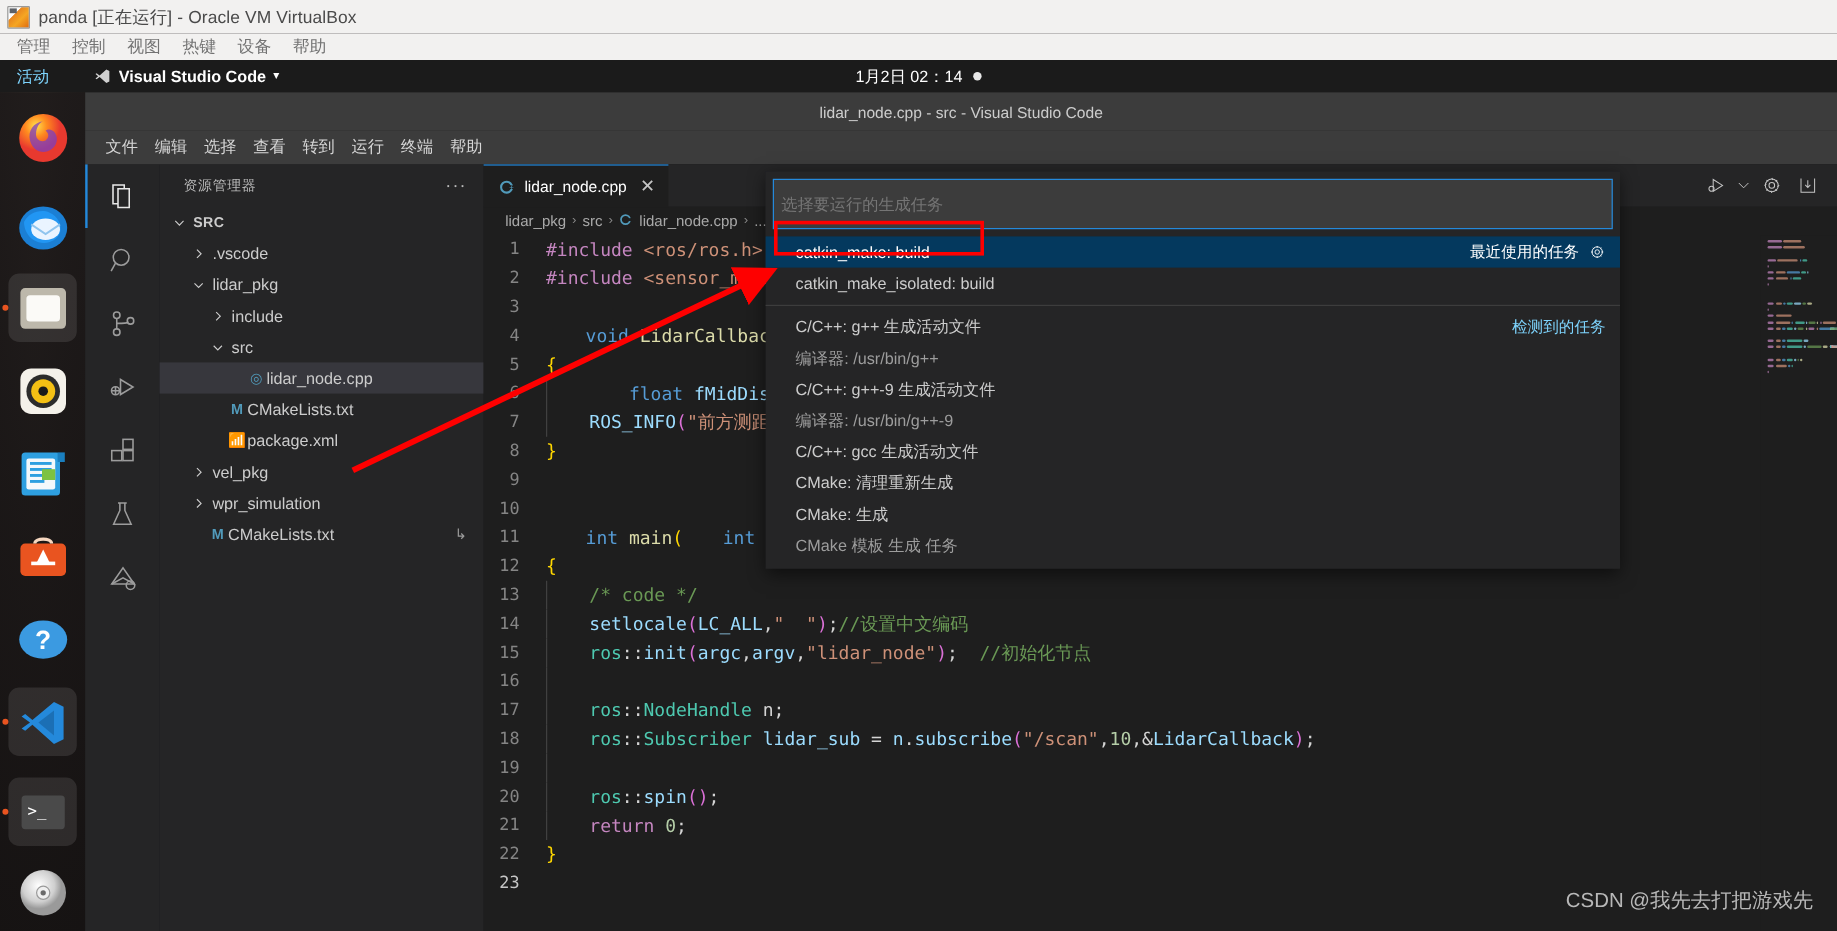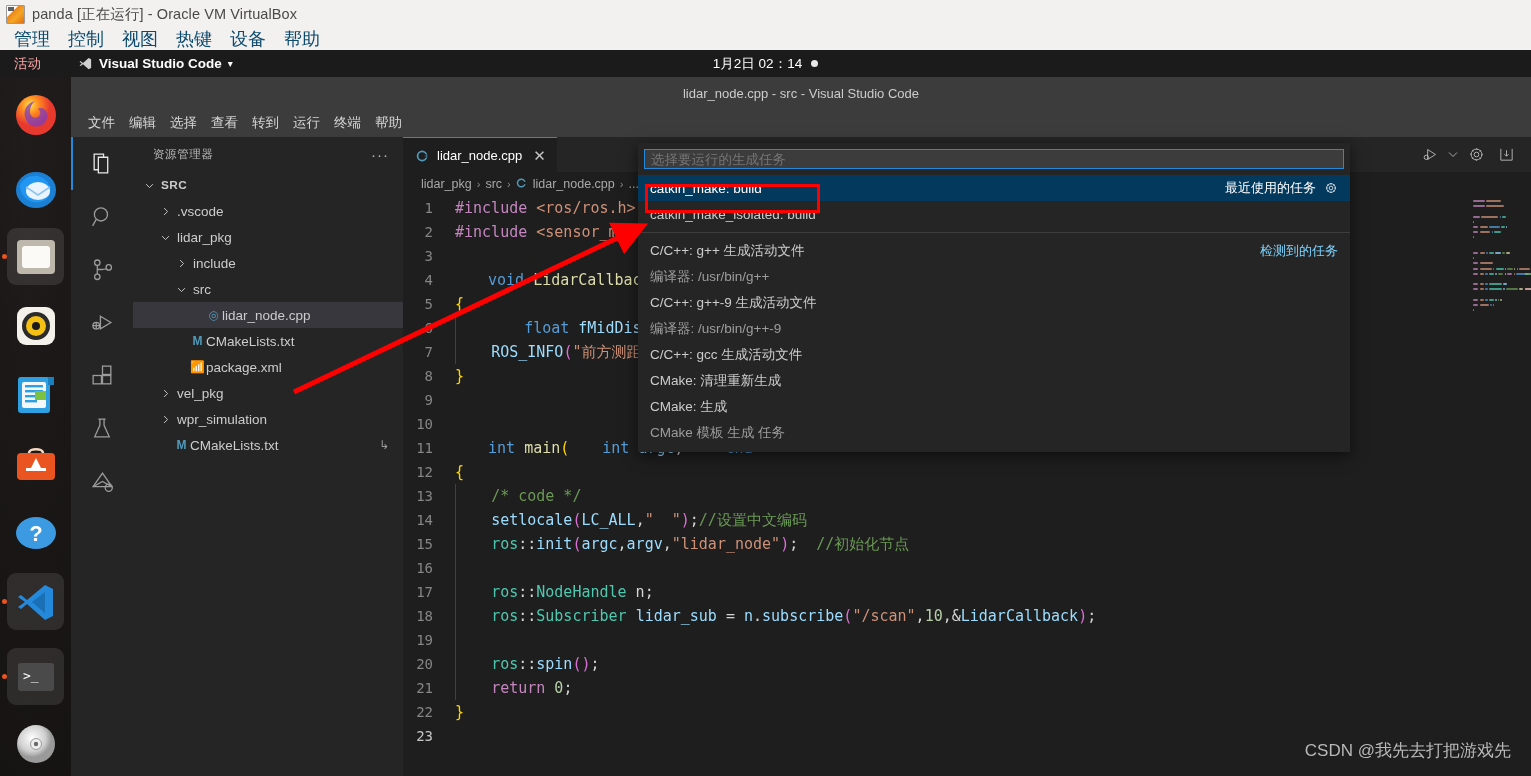--- a/index.html
+++ b/index.html
@@ -26,31 +26,31 @@
     background:#5d6167;
   }
   .vbox-title-text{
     font-size:14.5px;color:#4a4a4a;letter-spacing:.1px;
   }
   .vbox-menu{
     position:absolute;left:0;top:28px;width:1531px;height:22px;
     background:#f2f1f0;display:flex;align-items:center;padding-left:5px;
   }
   .vbox-menu span{
-    font-size:18px;color:#0c4a6e;padding:0 9px;white-space:nowrap;
+    font-size:14px;color:#737373;padding:0 9px;white-space:nowrap;
   }
 
   
   .gnome-panel{
     position:absolute;left:0;top:50px;width:1531px;height:27px;
     background:#1b1b1b;color:#ffffff;
   }
   .gnome-activities{
     position:absolute;left:14px;top:0;height:27px;line-height:27px;
-    font-size:13.5px;color:#fca5a5;
+    font-size:13.5px;color:#7dd3fc;
   }
   .gnome-app{
     position:absolute;left:78px;top:0;height:27px;display:flex;align-items:center;
     gap:6px;font-size:13.5px;color:#ffffff;font-weight:600;
   }
   .vsc-mini{width:15px;height:15px;display:block;}
   .gnome-clock{
     position:absolute;left:0;top:0;width:1531px;height:27px;
     display:flex;align-items:center;justify-content:center;gap:9px;
     font-size:13.5px;color:#ffffff;pointer-events:none;
@@ -193,27 +193,27 @@
   .mm-line{position:absolute;height:2px;border-radius:1px;}
 
   
   .quickpick{
     position:absolute;left:638px;top:143px;width:712px;
     background:#252526;box-shadow:0 4px 14px rgba(0,0,0,.55);
     z-index:40;
   }
   .qp-inputwrap{padding:6px;background:#252526;}
   .qp-input{
-    width:100%;height:20px;box-sizing:border-box;background:#3c3c3c;
+    width:100%;height:42px;box-sizing:border-box;background:#3c3c3c;
     border:1px solid #2489db;color:#cccccc;font-size:13.5px;padding:0 6px;
     outline:none;font-family:"Liberation Sans","DejaVu Sans",sans-serif;
   }
   .qp-list{padding-bottom:6px;}
   .qp-row{
-    height:26px;display:flex;align-items:center;padding:0 12px 0 12px;
+    height:26px;display:flex;align-items:center;padding:0 12px 0 25px;
     font-size:13.5px;color:#cccccc;white-space:nowrap;
   }
   .qp-row.sel{background:#04395e;color:#ffffff;}
   .qp-row.desc{color:#9d9d9d;}
   .qp-right{margin-left:auto;display:flex;align-items:center;gap:8px;font-size:13px;}
   .qp-right.blue{color:#7dd3fc;}
   .qp-sep{height:1px;background:#3d3d3d;margin:5px 0;}
   .gear-s{width:14px;height:14px;stroke:#ffffff;fill:none;stroke-width:1.3;}
 
   .qp-highlight{

